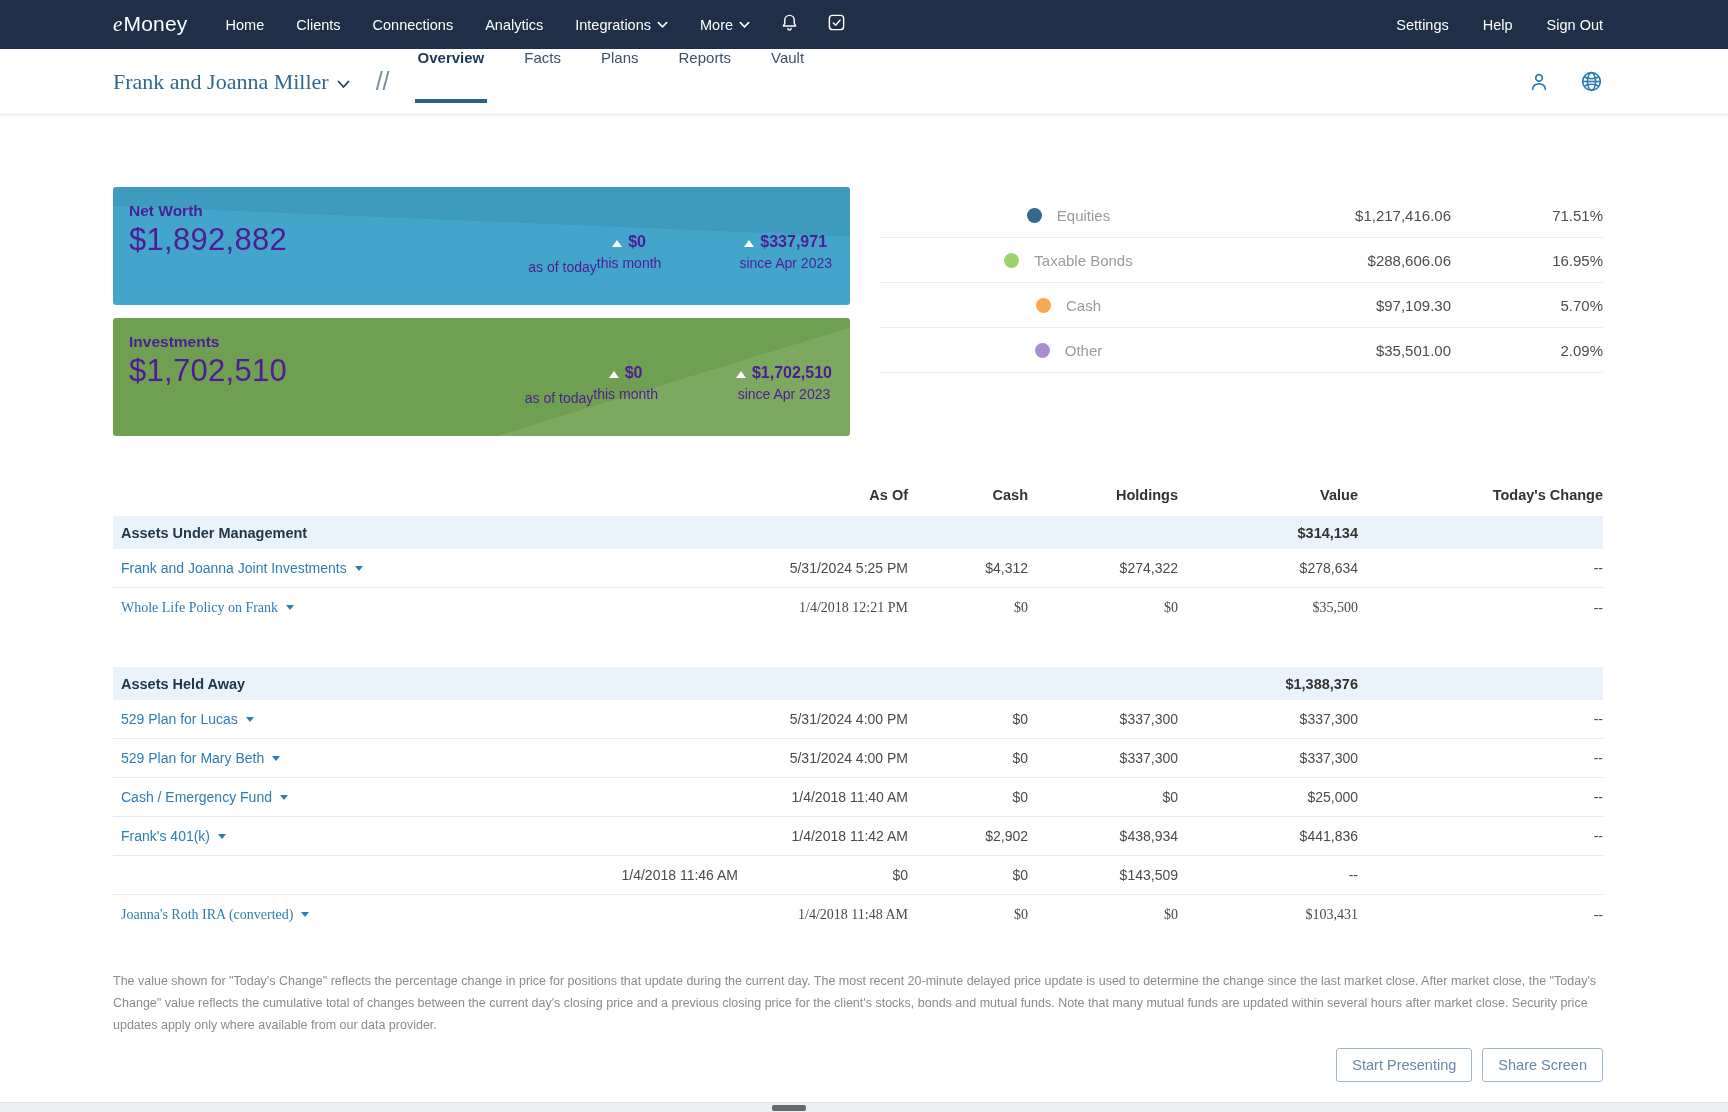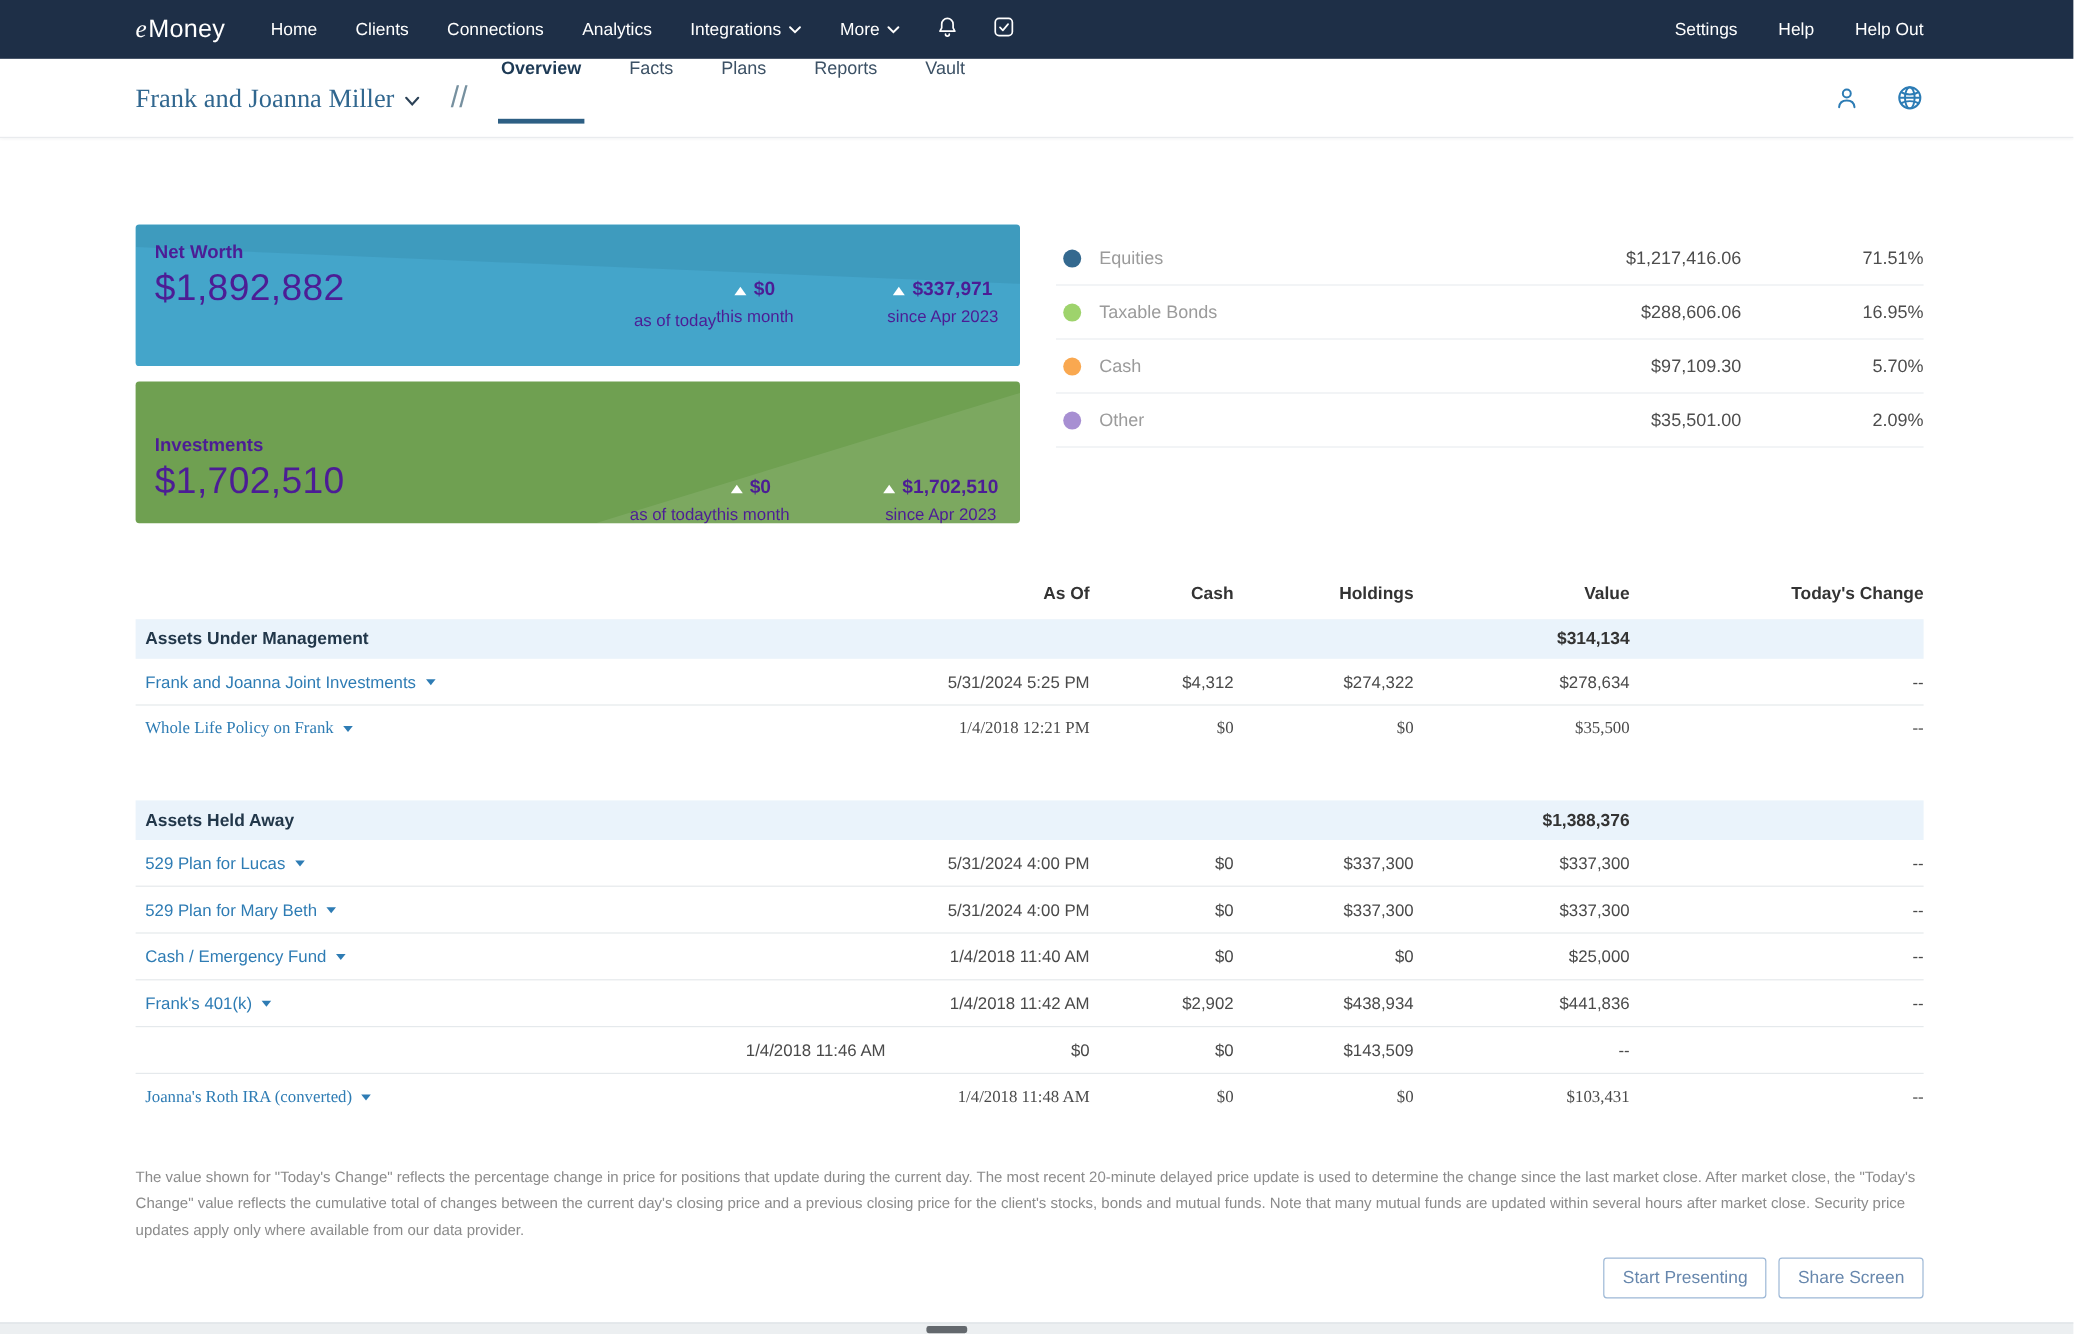--- a/index.html
+++ b/index.html
@@ -42,21 +42,21 @@
   .top-section { display:flex; gap:30px; margin-top:72px; }
   .cards-col { width:737px; }
   .alloc-col { width:723px; }
 
   
   .card { height:118px; border-radius:3px; color:#4c1d95; position:relative; overflow:hidden;
     padding:15px 16px 0 16px; display:flex; }
   .card.networth { background:#44a5ca; margin-bottom:13px; }
   .card.networth::before { content:""; position:absolute; inset:0; background:rgba(10,50,80,.09);
     clip-path:polygon(0 0, 100% 0, 100% 42%, 0 16%); }
-  .card.investments { background:#6fa051;align-items:flex-end; }
+  .card.investments { background:#6fa051; }
   .card.investments::before { content:""; position:absolute; inset:0; background:rgba(255,255,255,.09);
     clip-path:polygon(52% 100%, 100% 8%, 100% 100%); }
   .card > * { position:relative; }
   .card-main { flex:1; }
   .card-title { font-size:15.5px; font-weight:bold; margin-bottom:2px; }
   .card-amount { font-size:31px; letter-spacing:.3px; display:inline-block; }
   .card-asof { font-size:14px; text-align:right; margin-top:1px; }
   .delta { text-align:center; padding-top:31px; }
   .delta.first { margin-right:78px; }
   .delta.second { margin-right:2px; }
@@ -66,21 +66,21 @@
   .delta-label { font-size:14px; margin-top:4px; }
 
   
   .alloc-bar { height:56px; display:flex; position:relative; }
   .alloc-bar .seg { height:100%; }
   .alloc-title { position:absolute; left:20px; top:50%; transform:translateY(-50%);
     color:#fff; font-size:15.5px; font-weight:bold; }
   .legend { margin-top:6px; }
   .legend-row { height:45px; display:grid; grid-template-columns:1fr 200px 152px;
     align-items:center; border-bottom:1px solid #e9edf0; }
-  .legend-name { display:flex; align-items:center; }
+  .legend-name { display:flex; align-items:center;justify-content:center; }
   .dot { width:15px; height:15px; border-radius:50%; margin:0 15px 0 6px; flex:none; }
   .legend-label { font-size:15px; color:#9b9b9b; }
   .legend-value, .legend-pct { font-size:15px; color:#4d4d4d; text-align:right; }
 
   
   .table-section { margin-top:46px; }
   .tgrid { display:grid; grid-template-columns:1fr 170px 120px 150px 180px 245px; align-items:center; }
   .thead { height:26px; }
   .th { font-size:14.5px; font-weight:bold; color:#333; text-align:right; }
   .band { height:33px; background:#eaf3fb; margin-top:8px; }
@@ -174,21 +174,21 @@
     <span class="nav-label">Settings</span>
 
   </div>
 
   <div class="nav-item">
     <span class="nav-label">Help</span>
 
   </div>
 
   <div class="nav-item">
-    <span class="nav-label">Help Out</span>
+    <span class="nav-label">Sign Out</span>
 
   </div>
 </div>
 </div>
 
 <div class="subheader">
   <div class="client-name">
     <span>Frank and Joanna Miller</span>
     <span>
       <svg width="13" height="9" viewBox="0 0 13 9" fill="none" stroke="#2c4257" stroke-width="1.8" stroke-linecap="round">

